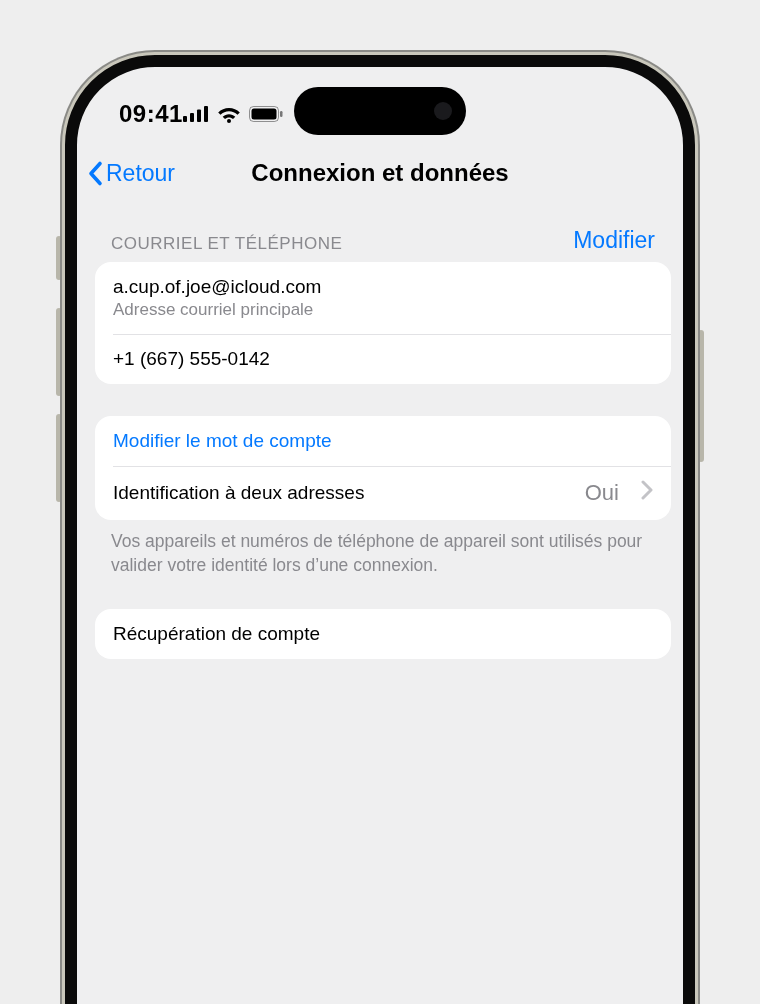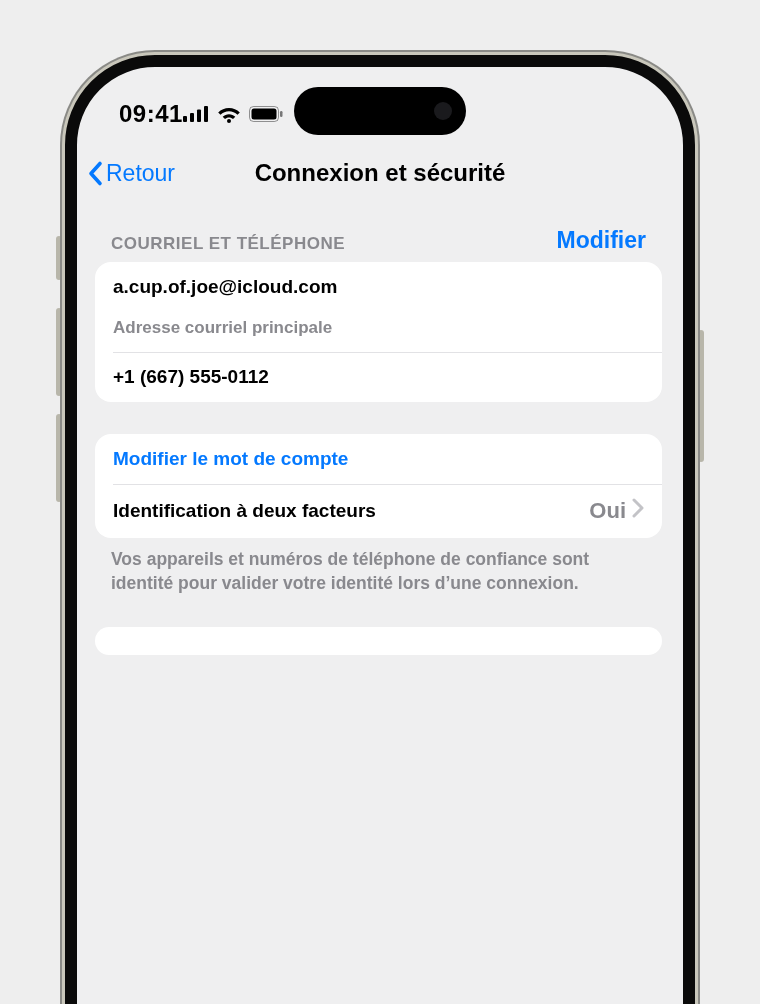--- a/index.html
+++ b/index.html
@@ -78,21 +78,21 @@
     transform: translateY(-50%);
     display: flex;
     align-items: center;
     gap: 2px;
     color: #0479ff;
     font-size: 23px;
   }
   .back-btn svg { display: block; }
 
   
-  .content { padding: 10px 21px 0 18px; font-weight: bold; }
+  .content { padding: 10px 12px 0 18px; }
 
   .section-header {
     display: flex;
     justify-content: space-between;
     align-items: flex-end;
     padding: 16px 16px 8px 16px;
   }
   .section-header .label {
     font-size: 17px;
     color: #89898e;
@@ -120,22 +120,22 @@
     height: 1px;
     background: #e2e2e5;
   }
   .row.lr {
     display: flex;
     justify-content: space-between;
     align-items: center;
   }
   .primary { font-size: 19px; color: #000; }
   .primary.link { color: #0479ff; }
-  .secondary { font-size: 17px; color: #89898e; margin-top: 20px; }
-  .value { font-size: 22px; color: #89898e; display: flex; align-items: center; gap: 6px; }
+  .secondary { font-size: 17px; color: #89898e; margin-top: 2px; }
+  .value { font-size: 22px; color: #89898e; display: flex; align-items: center; gap: 22px; }
 
   .chevron { width: 12px; height: 20px; flex-shrink: 0; }
   .chevron path { stroke: #c3c3c7; stroke-width: 3; fill: none; stroke-linecap: round; stroke-linejoin: round; }
 
   .footer {
     font-size: 17.5px;
     line-height: 1.35;
     color: #89898e;
     padding: 10px 16px 0 16px;
   }
@@ -188,64 +188,65 @@
 
   <div class="navbar">
     <div class="back-btn">
       <span>
         <svg width="17" height="26" viewBox="0 0 17 26">
             <path d="M13 3 L4 13 L13 23" fill="none" stroke="#0479ff" stroke-width="3.6" stroke-linecap="round" stroke-linejoin="round"></path>
           </svg>
       </span>
       <span>Retour</span>
     </div>
-    <div class="navbar-title">Connexion et sécurité</div>
+    <div class="navbar-title">Connexion et données</div>
   </div>
 
   <div class="content">
 
     <div class="section-header">
       <div class="label">COURRIEL ET TÉLÉPHONE</div>
       <div class="action">Modifier</div>
     </div>
 
     <div class="card">
       <div class="row">
         <div class="primary">a.cup.of.joe@icloud.com</div>
         <div class="secondary">Adresse courriel principale</div>
       </div>
       <div class="row">
-        <div class="primary">+1 (667) 555-0112</div>
+        <div class="primary">+1 (667) 555-0142</div>
       </div>
     </div>
 
 
     <div class="spacer-lg"></div>
 
     <div class="card">
       <div class="row">
         <div class="primary link">Modifier le mot de compte</div>
       </div>
       <div class="row lr">
-        <div class="primary">Identification à deux facteurs</div>
+        <div class="primary">Identification à deux adresses</div>
         <div class="value">
           <span>Oui</span>
           <span>
             <svg class="chevron" viewBox="0 0 12 20">
                 <path d="M2 2 L10 10 L2 18"></path>
               </svg>
           </span>
         </div>
       </div>
     </div>
 
-    <div class="footer">Vos appareils et numéros de téléphone de confiance sont identité pour valider votre identité lors d’une connexion.</div>
+    <div class="footer">Vos appareils et numéros de téléphone de appareil sont utilisés pour valider votre identité lors d’une connexion.</div>
 
     <div class="spacer-lg"></div>
 
     <div class="card">
       <div class="row lr">
+        <div class="primary">Récupération de compte</div>
       </div>
     </div>
 
 
   </div>
 </div>
 
 </body></html>

